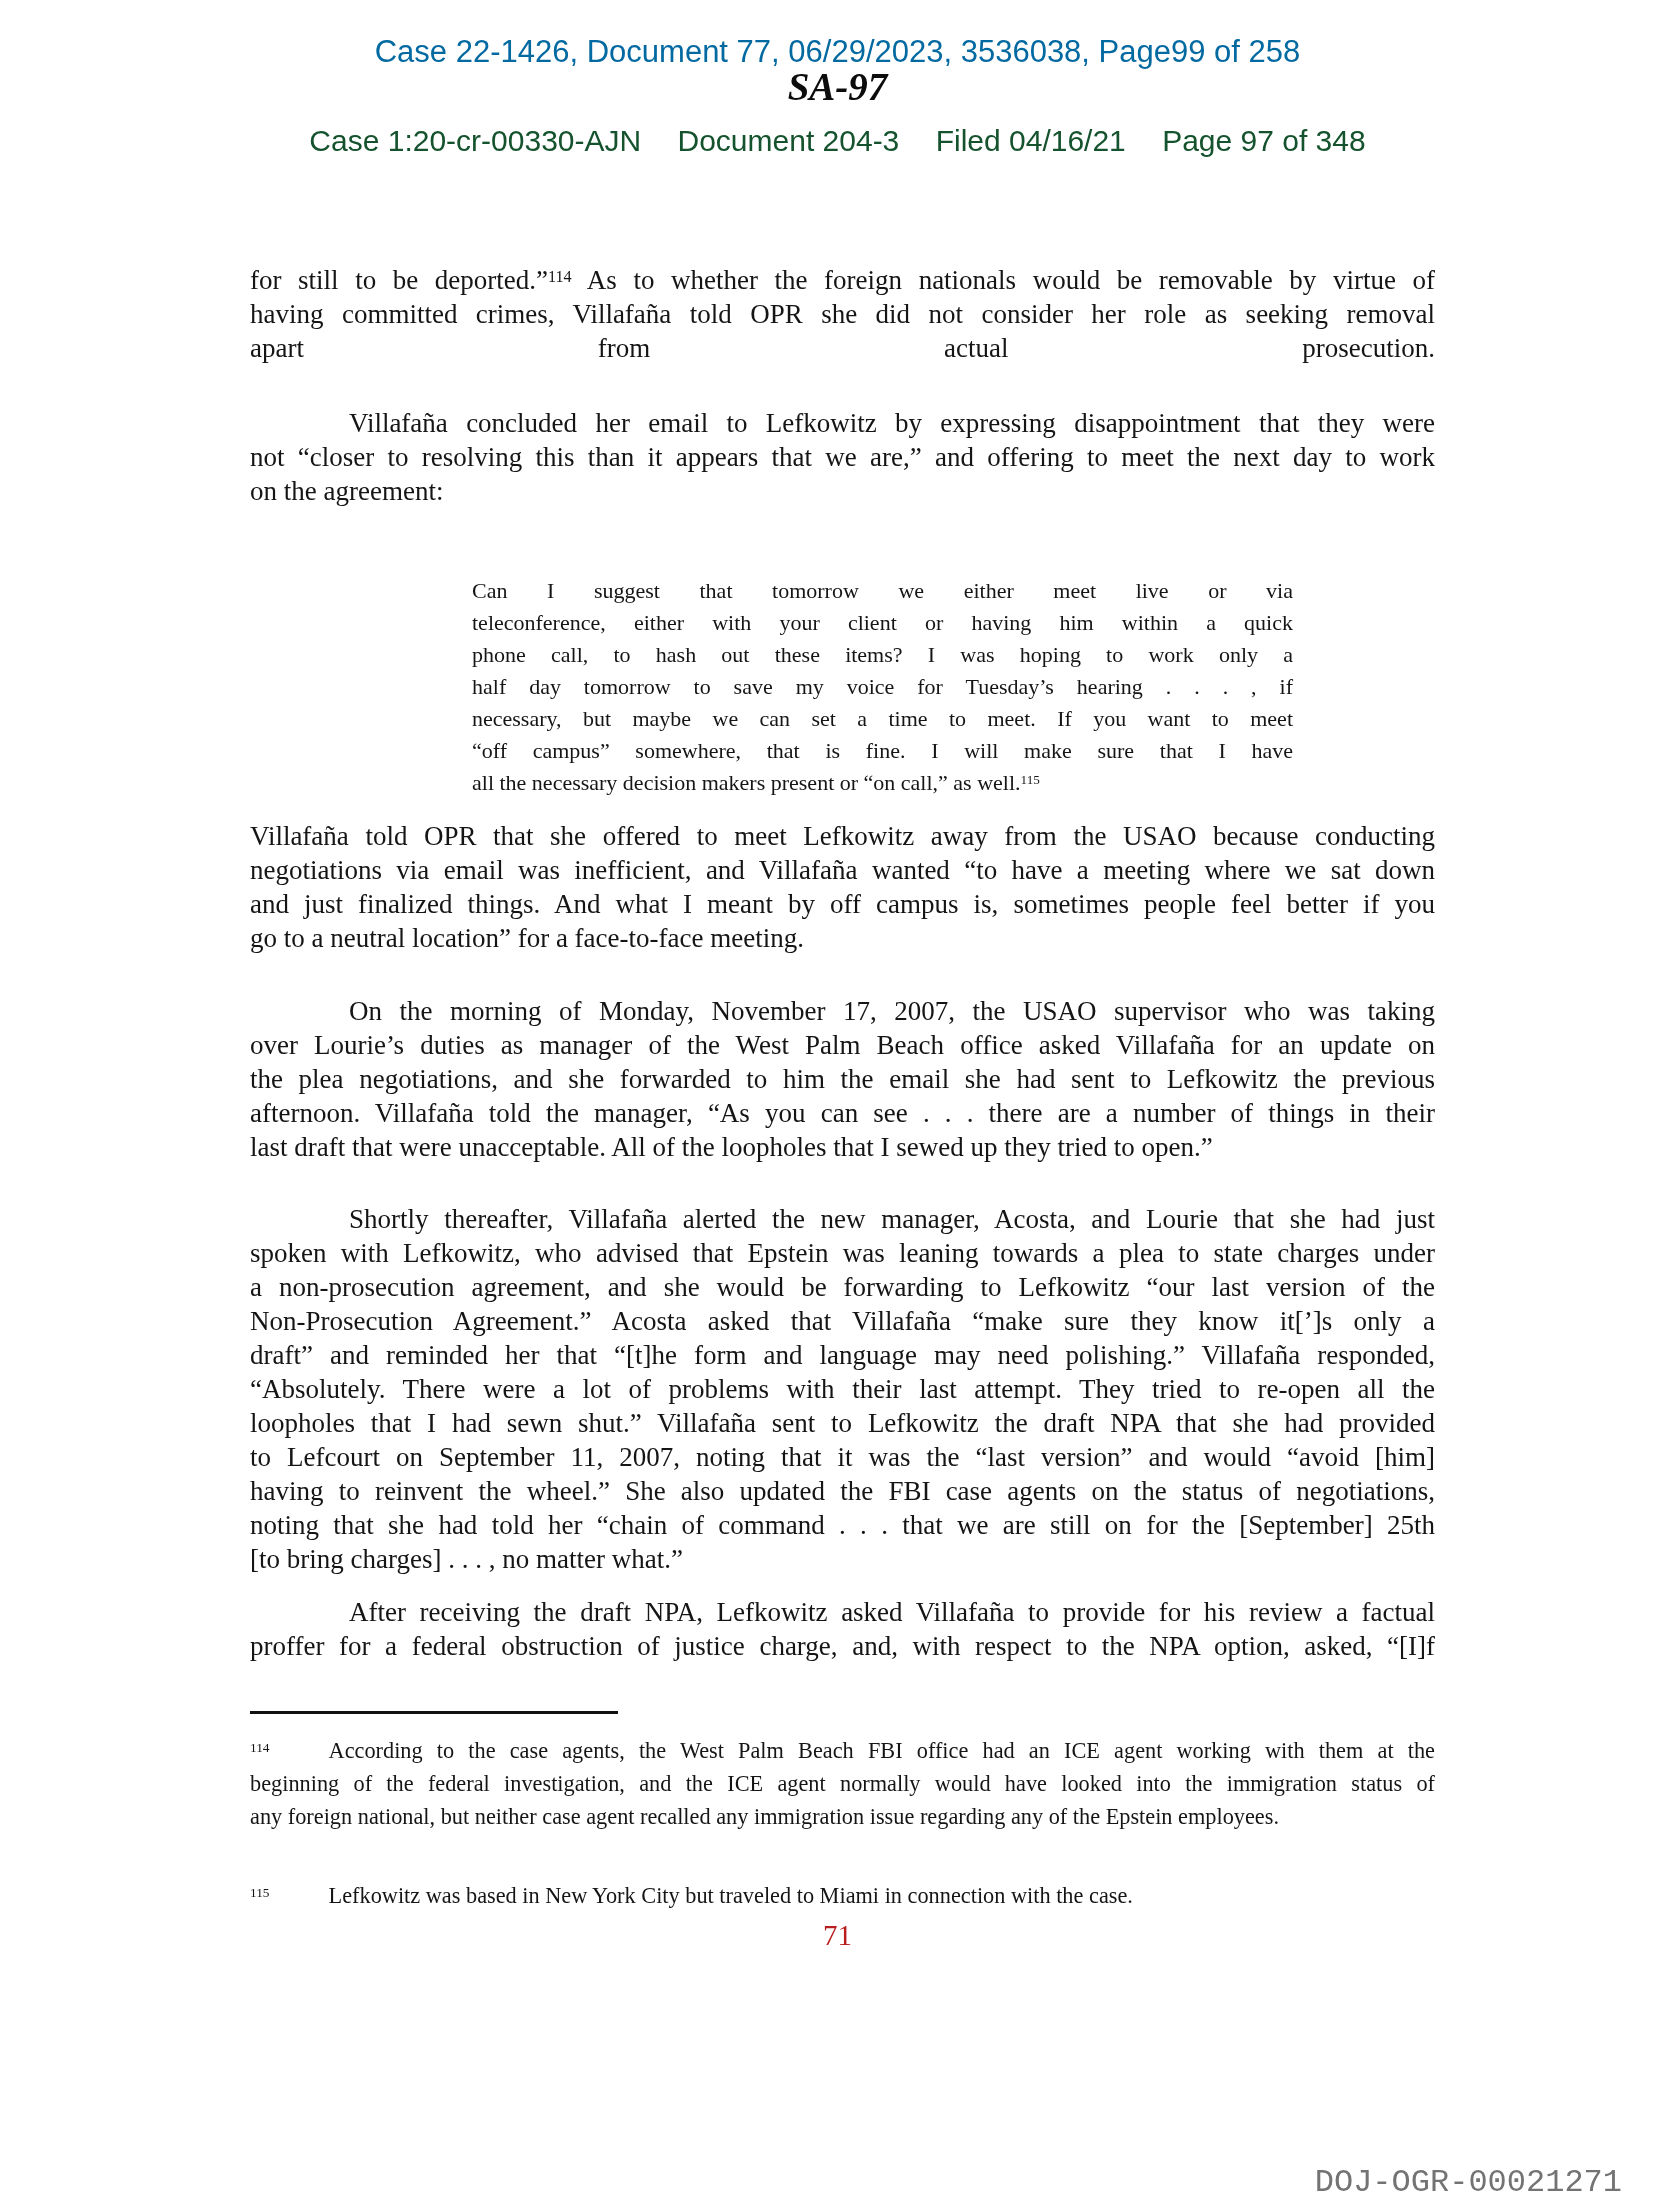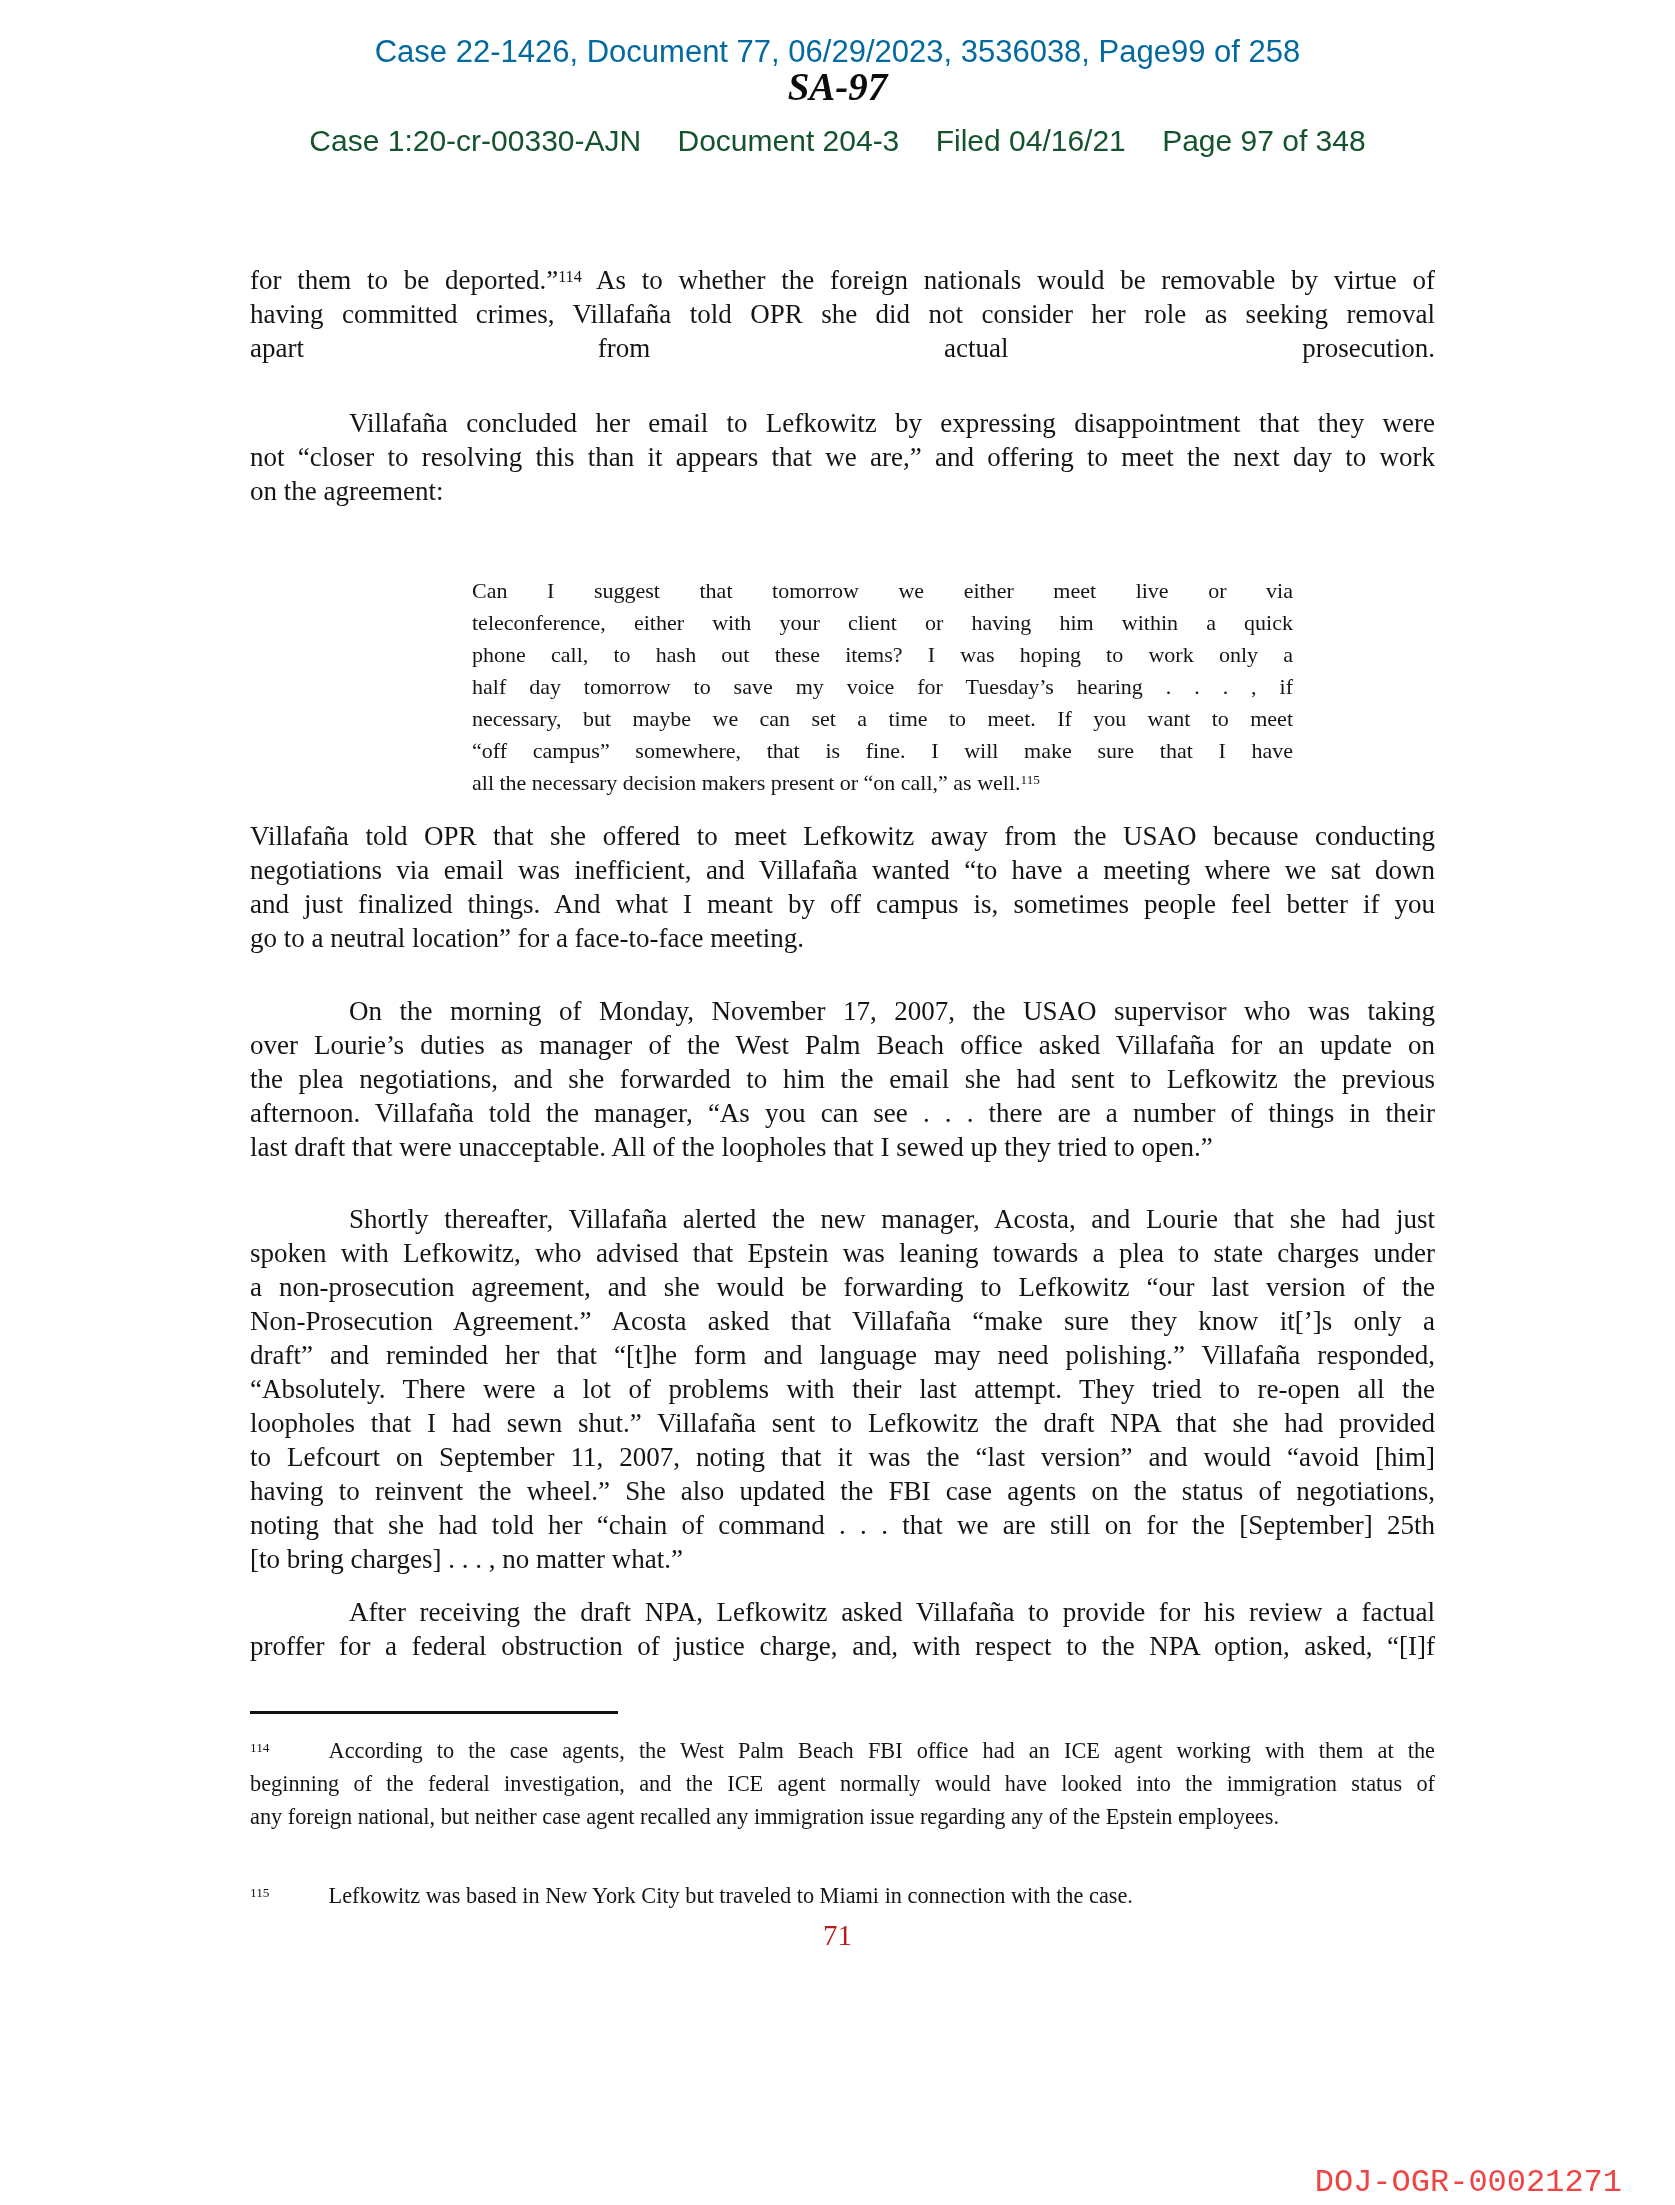--- a/index.html
+++ b/index.html
@@ -85,41 +85,41 @@
   .page-number {
     position: absolute; top: 1918px; left: 0; width: 100%;
     text-align: center;
     font-size: 29px; line-height: 34px;
     color: #b91c1c;
   }
   .stamp {
     position: absolute; top: 2165px; right: 53px;
     font-family: "Liberation Mono", monospace;
     font-size: 32px; line-height: 35px;
-    color: #ef4444;
+    color: #737373;
   }
 </style>
 </head>
 <body>
 
 <div class="page">
 
   <div class="hdr-appeal">Case 22-1426, Document 77, 06/29/2023, 3536038, Page99 of 258</div>
 
   <div class="hdr-sa">SA-97</div>
 
   <div class="hdr-district">
     <span>Case 1:20-cr-00330-AJN</span>
     <span>Document 204-3</span>
     <span>Filed 04/16/21</span>
     <span>Page 97 of 348</span>
   </div>
 
   <div class="para p1">
-      <div class="line"><span>for them to be deported.”</span><sup>114</sup><span>  As to whether the foreign nationals would be removable by virtue of</span></div>
+      <div class="line"><span>for still to be deported.”</span><sup>114</sup><span>  As to whether the foreign nationals would be removable by virtue of</span></div>
       <div class="line"><span>having committed crimes, Villafaña told OPR she did not consider her role as seeking removal</span></div>
       <div class="line"><span>apart from actual prosecution.</span></div>
     </div>
 
   <div class="para p2 indent">
       <div class="line"><span>Villafaña concluded her email to Lefkowitz by expressing disappointment that they were</span></div>
       <div class="line"><span>not “closer to resolving this than it appears that we are,” and offering to meet the next day to work</span></div>
       <div class="line last"><span>on the agreement:</span></div>
     </div>
 

